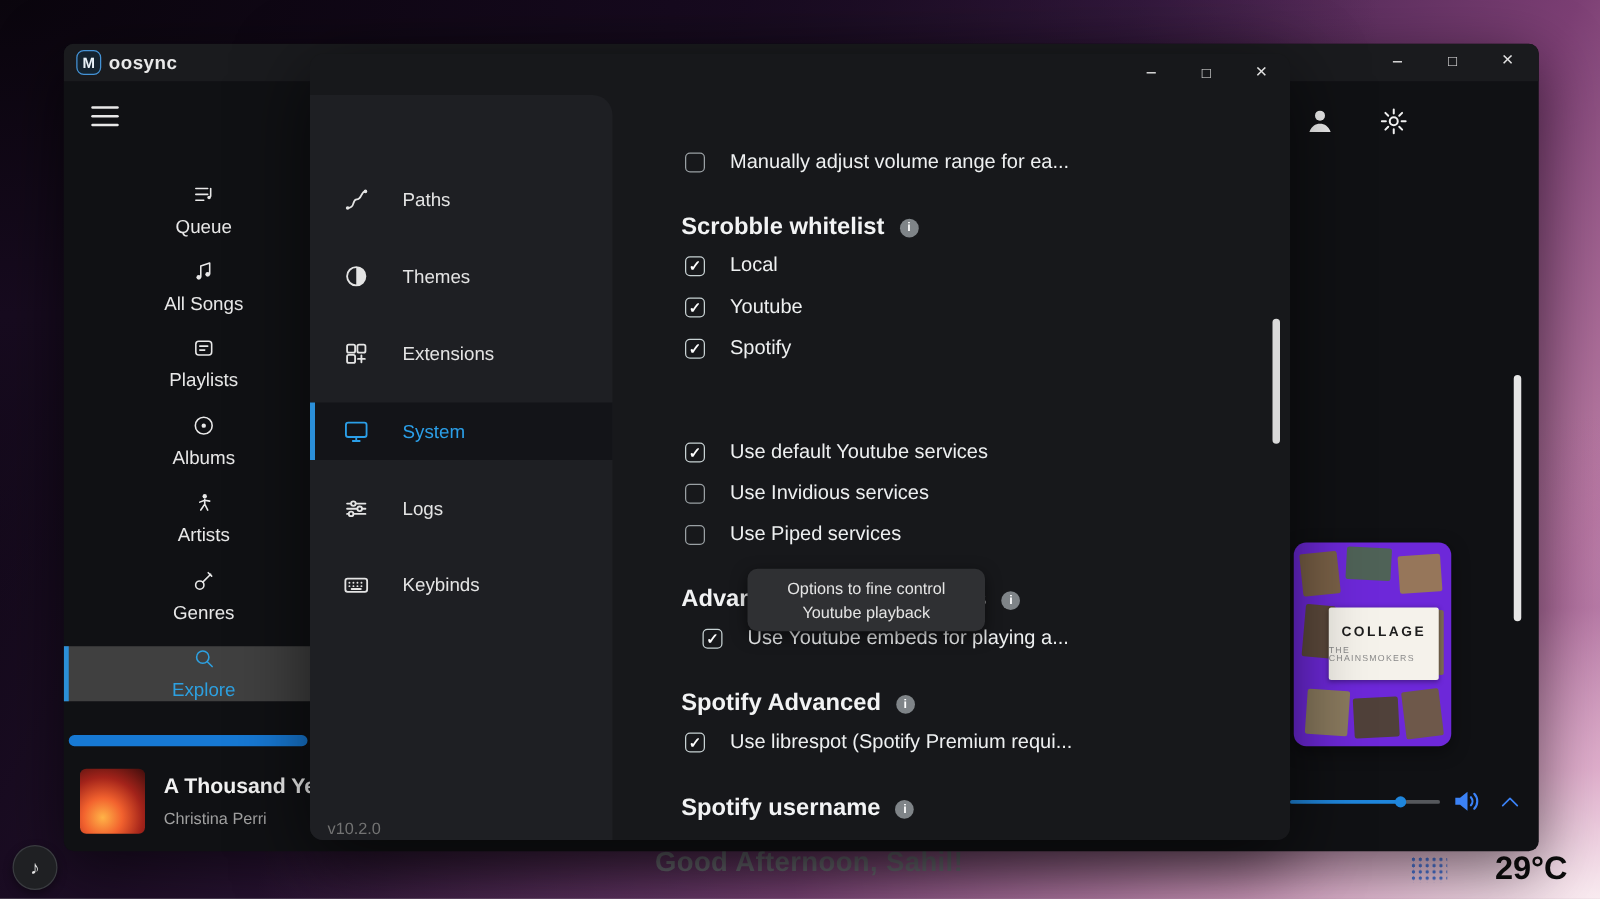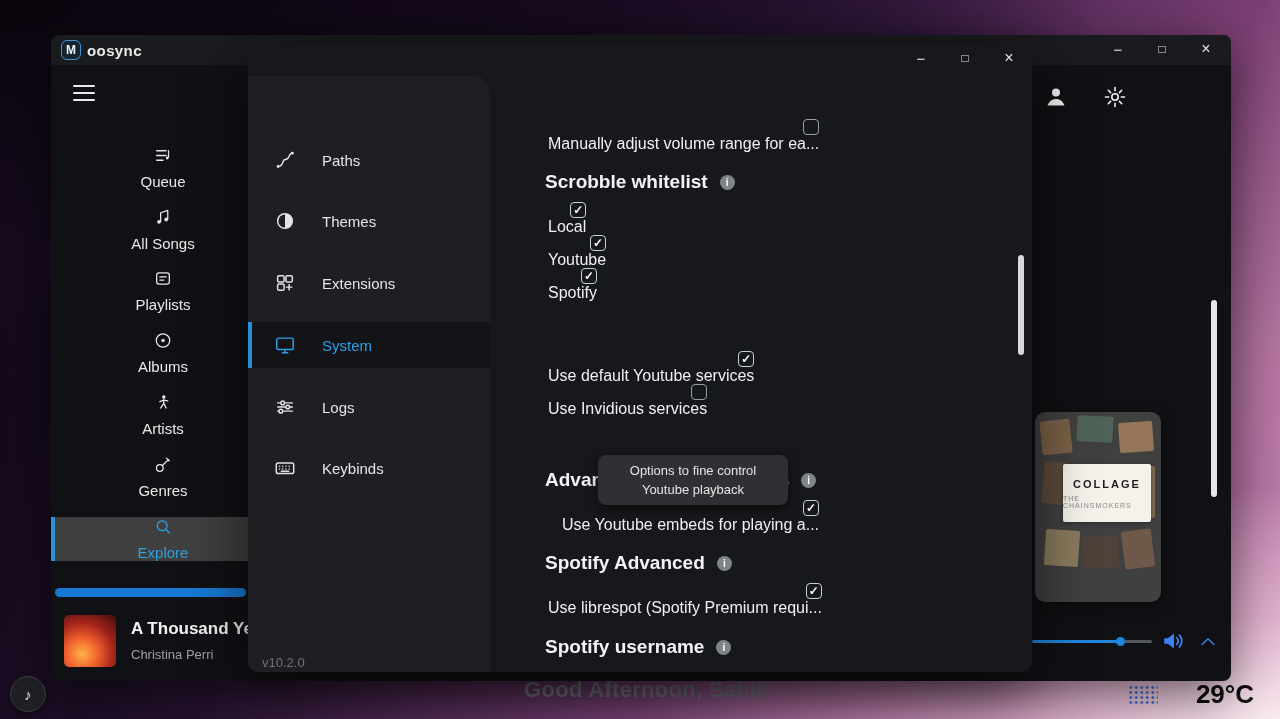--- a/index.html
+++ b/index.html
@@ -52,22 +52,22 @@
   .progress-bar { left:4px; top:553px; width:191px; height:9px; border-radius:5px; background:#1779d4; }
   .player-art { left:13px; top:580px; width:52px; height:52px; border-radius:5px;
     background:radial-gradient(circle at 35% 75%, #ffb347 0%, #f2622e 30%, #a3231a 62%, #3d0d0c 100%); }
   .song-title { left:80px; top:584px; font-size:17px; font-weight:600; color:#f2f2f2; white-space:nowrap; }
   .song-artist { left:80px; top:612px; font-size:13px; color:#a0a0a0; }
 
   .top-icon { width:24px; height:24px; color:#f0f0f0; }
   .main-scrollbar { left:1160px; top:265px; width:6px; height:197px; background:#e6e6e6; border-radius:3px; }
 
   
-  .collage { left:984px; top:377px; width:126px; height:190px; border-radius:10px; overflow:hidden;
-    background:#404040; box-shadow:0 4px 14px rgba(0,0,0,.4); }
+  .collage { left:984px; top:399px; width:126px; height:163px; border-radius:10px; overflow:hidden;
+    background:#6d28d9; box-shadow:0 4px 14px rgba(0,0,0,.4); }
   .patch { position:absolute; border-radius:2px; }
   .collage-box { position:absolute; left:28px; top:52px; width:88px; height:58px; background:#f5f2eb;
     border-radius:2px; display:flex; flex-direction:column; align-items:center; justify-content:center;
     box-shadow:0 1px 4px rgba(0,0,0,.35); }
   .collage-title { font-size:11px; font-weight:700; letter-spacing:2px; color:#1d1d1d; }
   .collage-sub { font-size:7px; letter-spacing:1px; color:#8a8a8a; margin-top:5px; }
 
   
   .vol-track { left:981px; top:600px; width:122px; height:12px; }
   .vol-fill { position:absolute; left:0; top:5px; width:88px; height:2.5px; background:#1f86dc; border-radius:2px; }
@@ -85,21 +85,21 @@
   .nav-item { left:0; width:242px; height:46px; display:flex; align-items:center; gap:26px;
     padding-left:26px; color:#e4e4e4; font-size:15px; font-weight:500; }
   .nav-item.active { background:#131418; color:#2b9fe8; }
   .nav-item.active::before { content:""; position:absolute; left:0; top:0; bottom:0; width:4px; background:#2b8fd8; }
   .version { left:14px; top:612px; font-size:13px; color:#737373; }
 
   .set-heading { display:flex; align-items:center; gap:12px; color:#f2f3f4; font-size:19px; font-weight:600; height:24px; }
   .info-icon { width:15px; height:15px; border-radius:50%; background:#7f8488; position:relative; flex:none; }
   .info-icon::after { content:"i"; position:absolute; left:0; right:0; top:0; bottom:0; color:#fff;
     font-size:10px; font-weight:bold; display:flex; align-items:center; justify-content:center; }
-  .set-row { display:flex; align-items:flex-end; height:22px;flex-direction:column; }
+  .set-row { display:flex; align-items:center; gap:20px; height:22px; }
   .set-label { color:#eef0f1; font-size:16px; font-weight:500; white-space:nowrap; }
   .checkbox { width:16px; height:16px; border:1.7px solid #c8d2d4; border-radius:4px; position:relative; flex:none; }
   .checkbox[data-checked="false"] { border-color:#9aa0a4; }
   .checkbox::after { content:"✓"; position:absolute; left:0; right:0; top:-1px; bottom:0; color:#fff;
     font-size:12px; font-weight:bold; display:flex; align-items:center; justify-content:center; opacity:0; }
   .checkbox[data-checked="true"]::after { opacity:1; }
 
   .dlg-scrollbar { left:770px; top:212px; width:6px; height:100px; background:#d9d9d9; border-radius:3px; }
 
   .tooltip { left:350px; top:412px; width:190px; z-index:10; background:#2f3033; border-radius:8px;
@@ -313,20 +313,24 @@
   </div>
 
   <div class="abs set-row" style="left:300px; top:308px;">
     <span class="checkbox" data-checked="true"></span>
     <span class="set-label">Use default Youtube services</span>
   </div>
   <div class="abs set-row" style="left:300px; top:341px;">
     <span class="checkbox" data-checked="false"></span>
     <span class="set-label">Use Invidious services</span>
   </div>
+  <div class="abs set-row" style="left:300px; top:374px;">
+    <span class="checkbox" data-checked="false"></span>
+    <span class="set-label">Use Piped services</span>
+  </div>
 
   <div class="abs set-heading" style="left:297px; top:425px;">
     <span>Advanced Youtube options</span>
     <span class="info-icon"></span>
   </div>
   <div class="abs set-row" style="left:314px; top:457px;">
     <span class="checkbox" data-checked="true"></span>
     <span class="set-label">Use Youtube embeds for playing a...</span>
   </div>
 

